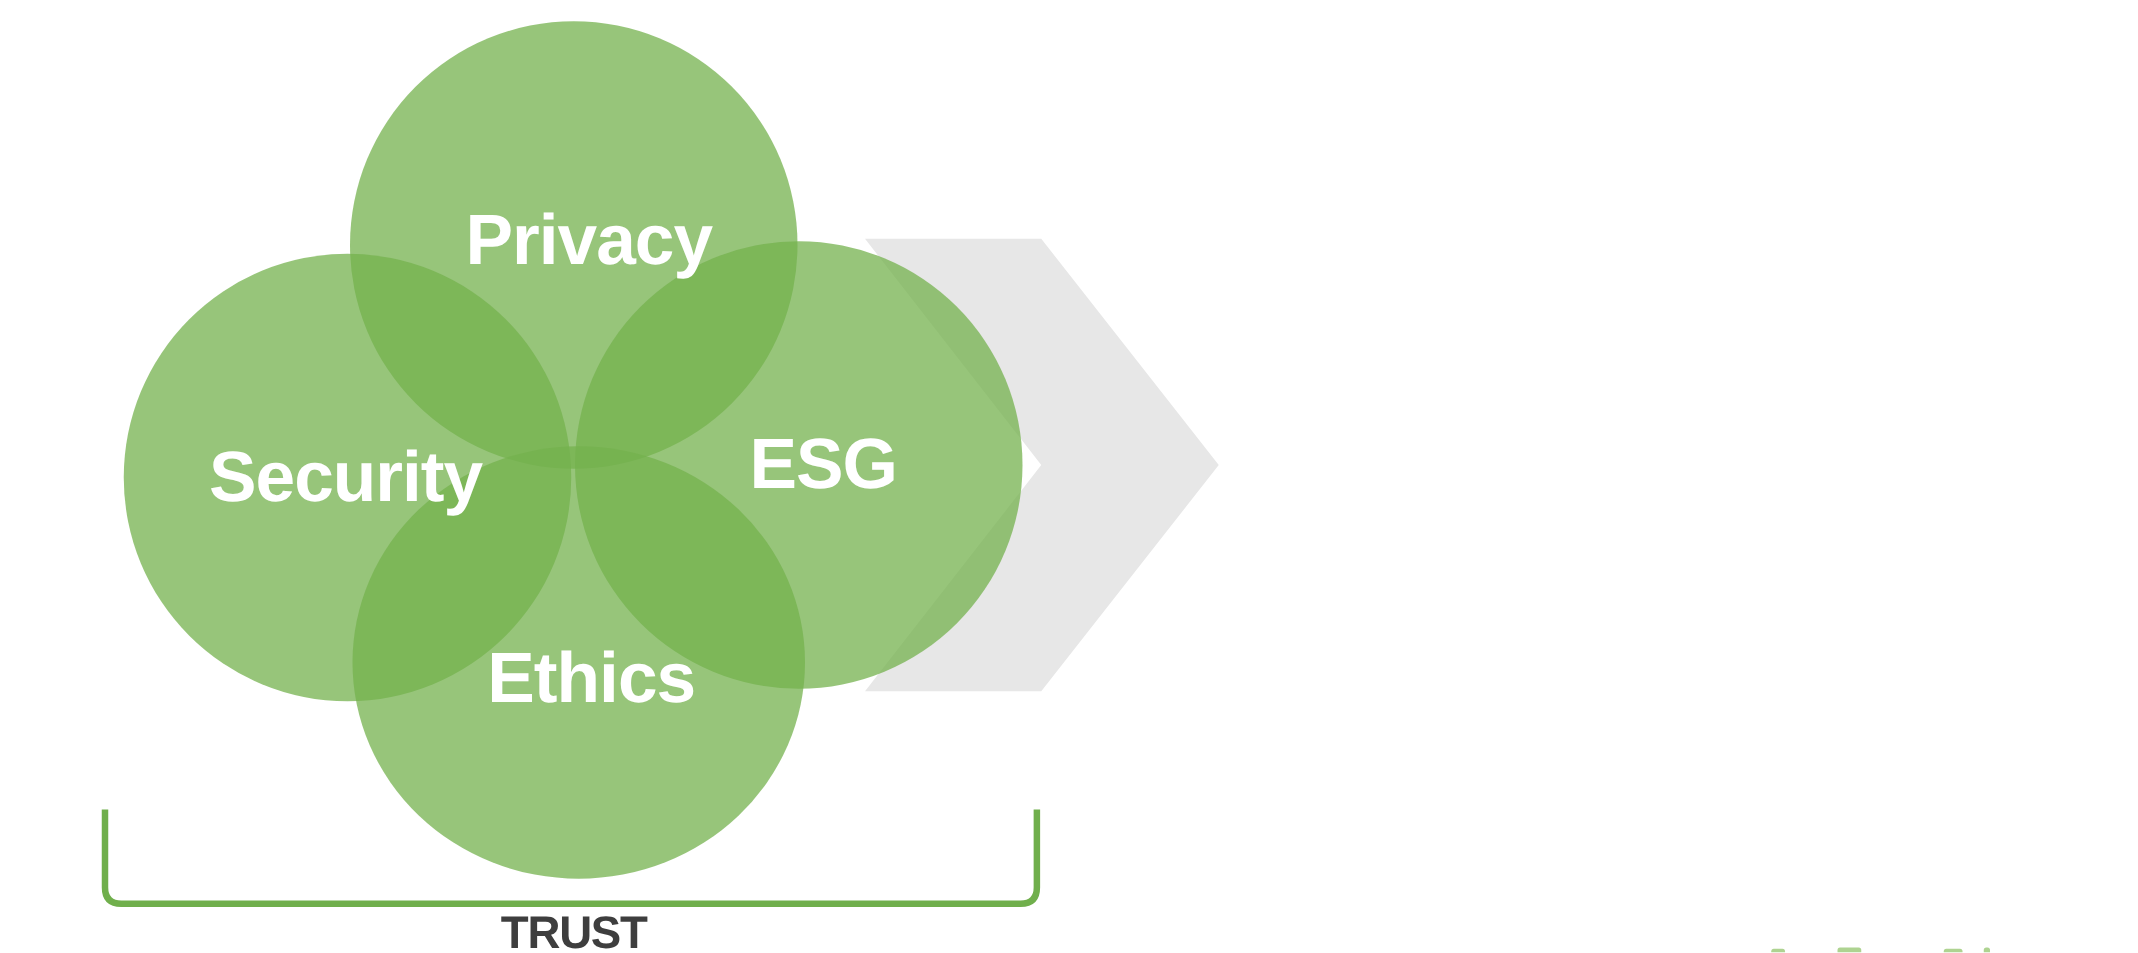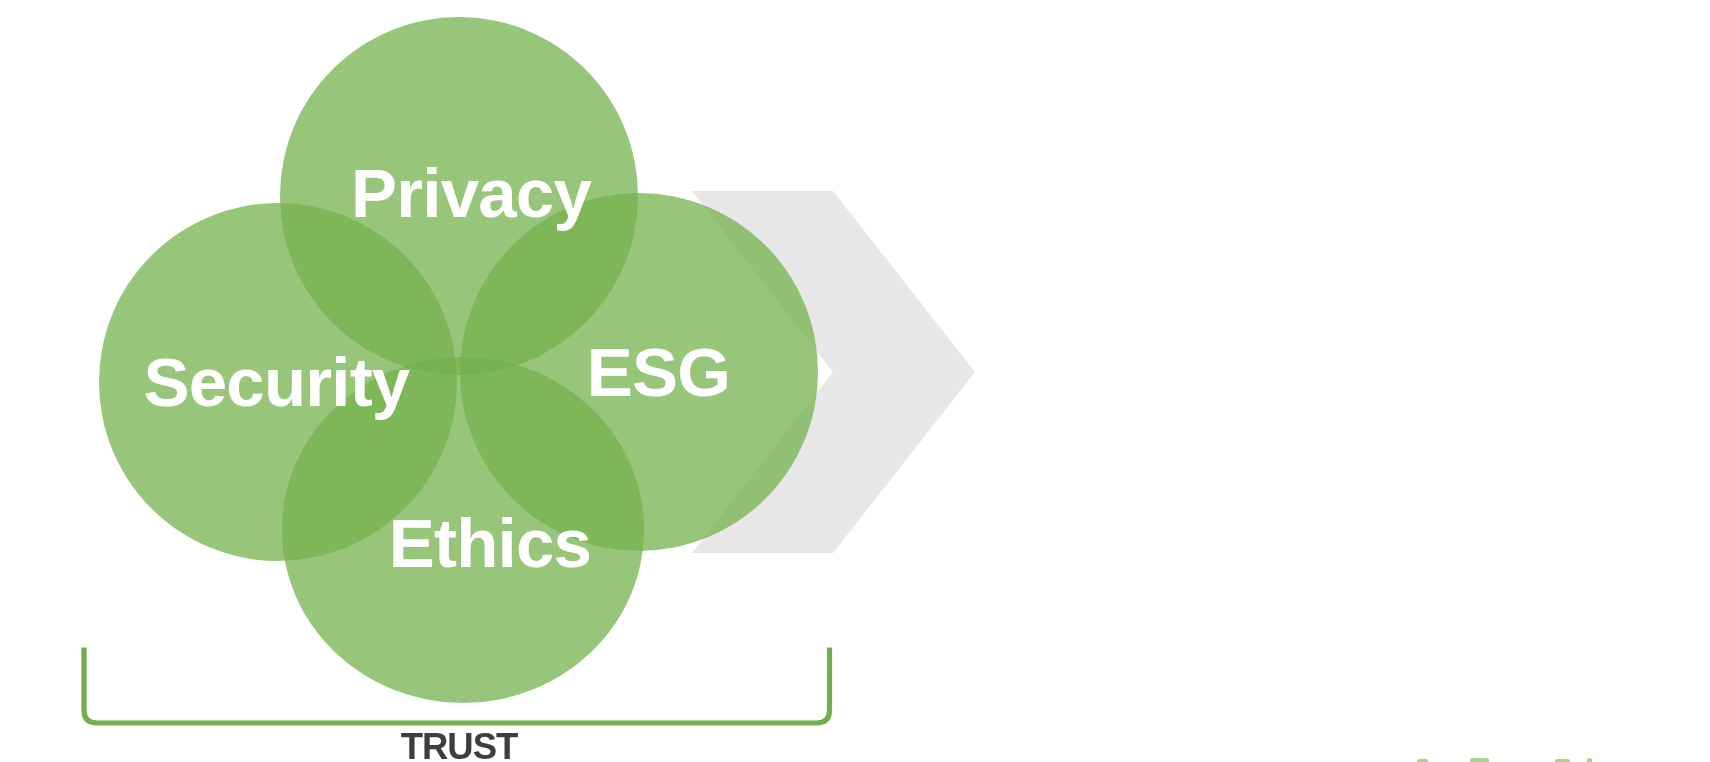--- a/index.html
+++ b/index.html
@@ -33,29 +33,29 @@
   .circle.privacy  { left: 280px; top: 17px;  }
   .circle.security { left: 99px;  top: 203px; }
   .circle.esg      { left: 460px; top: 193px; }
   .circle.ethics   { left: 282px; top: 357px; width: 362px; height: 346px; }
 
   .circle-label {
     position: absolute;
     transform: translate(-50%, -50%);
     color: var(--color-label_white, #ffffff);
     font-weight: bold;
-    font-size: 69px;
+    font-size: 57px;
     line-height: 1;
     white-space: nowrap;
     letter-spacing: -0.8px;
   }
   .circle-label.privacy  { left: 471px;   top: 192.5px; }
   .circle-label.security { left: 276.5px; top: 382px; }
   .circle-label.esg      { left: 658.5px; top: 372px; }
-  .circle-label.ethics   { left: 473px;   top: 542.5px; margin-left: 17px; }
+  .circle-label.ethics   { left: 473px;   top: 542.5px; }
 
   .heading {
     position: absolute;
     left: 1022px;
     top: 363px;
     transform: translate(0, -50%);
     color: var(--color-heading_green, #70AD47);
     font-weight: bold;
     font-size: 64px;
     line-height: 1;

